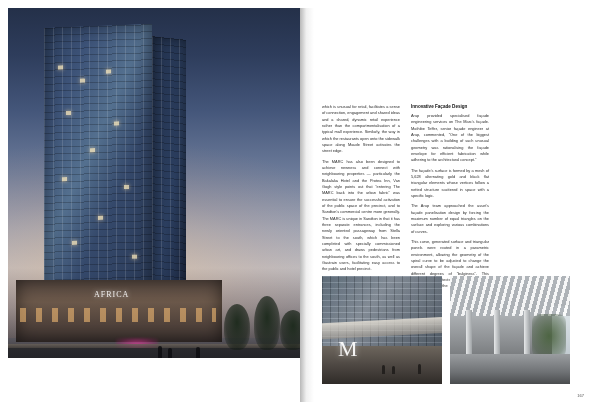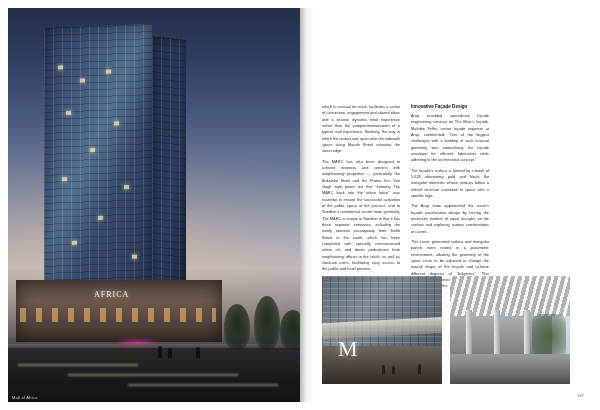--- a/index.html
+++ b/index.html
@@ -26,21 +26,21 @@
     position: absolute;
     left: 8px; top: 8px;
     width: 584px; height: 394px;
     background: #ffffff;
   }
 
   
   .left-page {
     position: absolute;
     left: 0; top: 0;
-    width: 292px; height: 394px;
+    width: 292px; height: 350px;
     overflow: hidden;
     background: #1b2233;
   }
 
   .photo-main {
     position: absolute;
     left: 0; top: 0;
     width: 292px; height: 394px;
     overflow: hidden;
     background:

